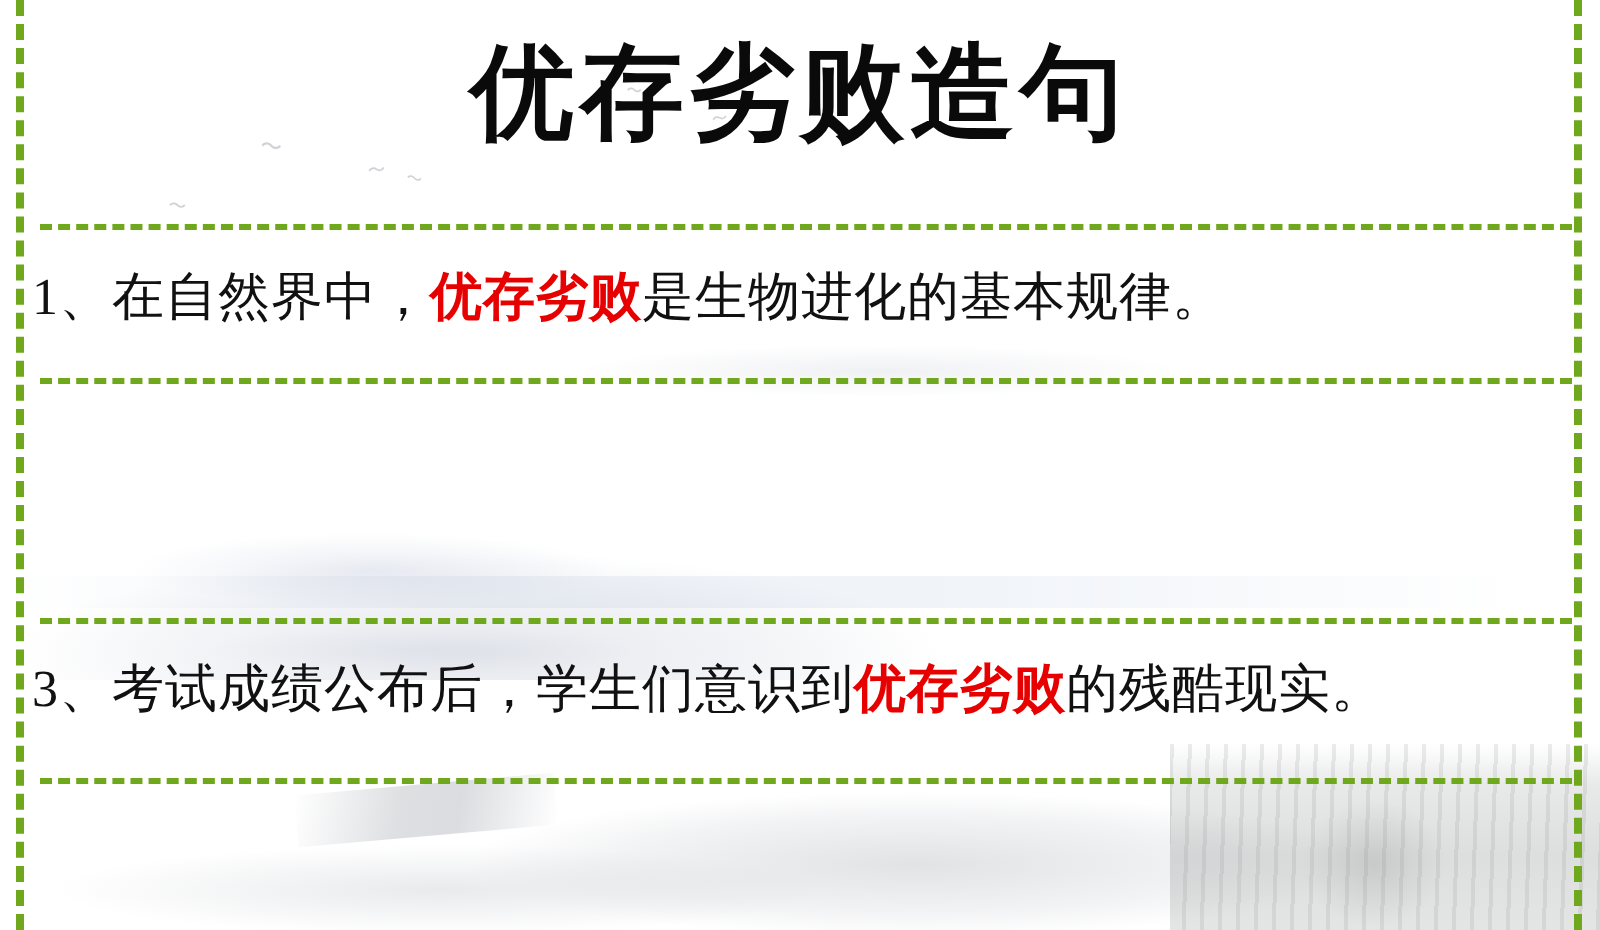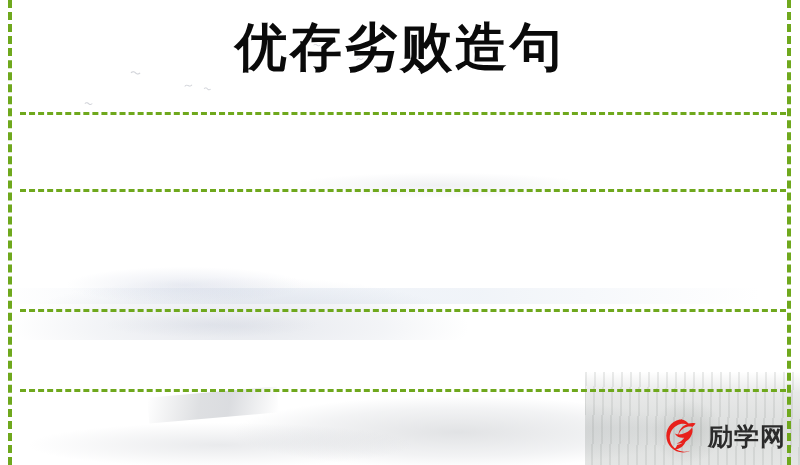--- a/index.html
+++ b/index.html
@@ -253,29 +253,21 @@
   <div class="edge-right"></div>
   <div class="divider d1"></div>
   <div class="divider d2"></div>
   <div class="divider d3"></div>
   <div class="divider d4"></div>
 
   <div class="title">优存劣败造句</div>
 
   <div class="sentences">
 
-
-
+    <div class="sentence s1"><span>1、</span><span>在自然界中，</span><span class="kw">优存劣败</span><span>是生物进化的基本规律。</span></div>
+
+
+    <div class="sentence s3"><span>3、</span><span>考试成绩公布后，学生们意识到</span><span class="kw">优存劣败</span><span>的残酷现实。</span></div>
 
   </div>
 
-  <div class="logo">
-    <div class="logo-mark">
-      <svg viewBox="0 0 38 38" width="38" height="38" aria-hidden="true">
-        <path d="M19 2.2C9.8 2.2 2.3 9.6 2.3 18.8c0 9.2 7.5 16.7 16.7 16.7 2.6 0 5-0.6 7.2-1.7-1.9 0.6-3.9 0.9-6 0.9-8 0-14.5-6.3-14.5-14.1 0-6.5 4.6-12 10.8-13.6 3.6-0.9 7.2-0.1 9.4 1.9-1.7-4-5.9-6.7-10.9-6.7z" fill="#E8201B"></path>
-        <path d="M31.6 6.4c-3.2-0.9-7.4-0.4-10.9 1.8-4.4 2.7-6.8 7.2-6.4 11.3 0.2-3.1 2.1-6.3 5.3-8.2 2.9-1.8 6.3-2.2 8.9-1.4-1.3 2.1-3.5 4.2-6.4 5.7-4.2 2.2-8.6 2.4-11.3 0.8 1.6 3.1 5.3 4.9 9.4 4.3-1.5 2.5-4.2 4.6-7.6 5.6 5.5 0.9 11-1.7 13.9-6.2 2.1-3.3 2.6-7 1.6-9.9 1.6-1.3 2.8-2.6 3.5-3.8z" fill="#E8201B"></path>
-        <path d="M13.1 27.9c3.8-0.7 7.1-2.8 9.1-5.7-0.6 4.3-3.6 8-7.9 9.5-1.6 0.6-3.2 0.8-4.7 0.7 1.6-1 2.8-2.5 3.5-4.5z" fill="#E8201B"></path>
-      </svg>
-    </div>
-    <div class="logo-text">励学网</div>
-  </div>
 
 </div>
 
 </body></html>

